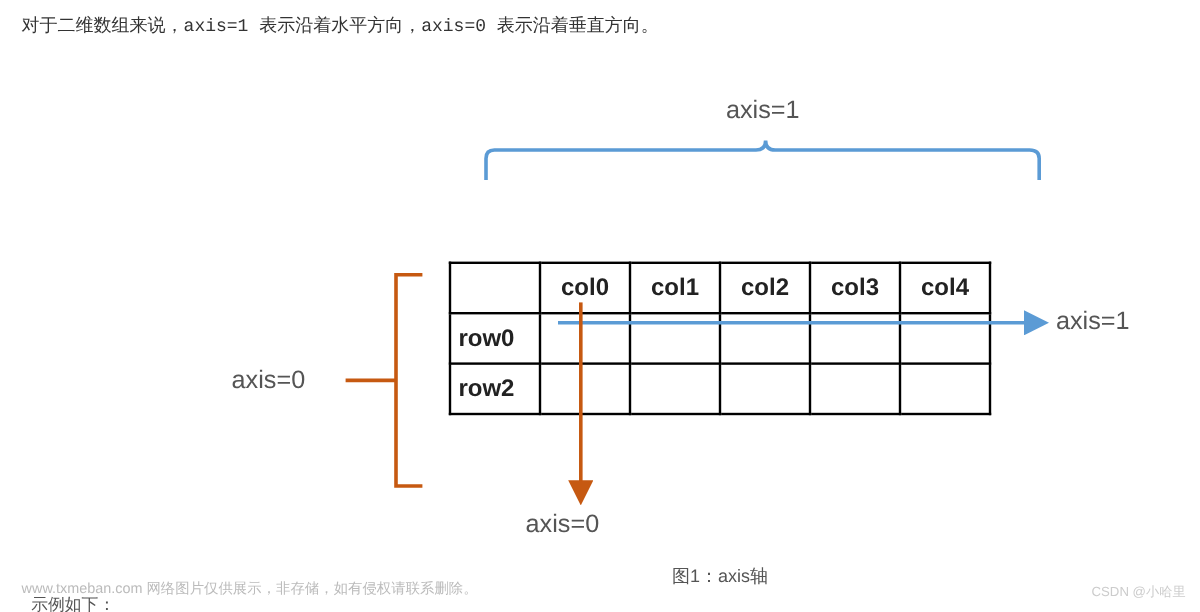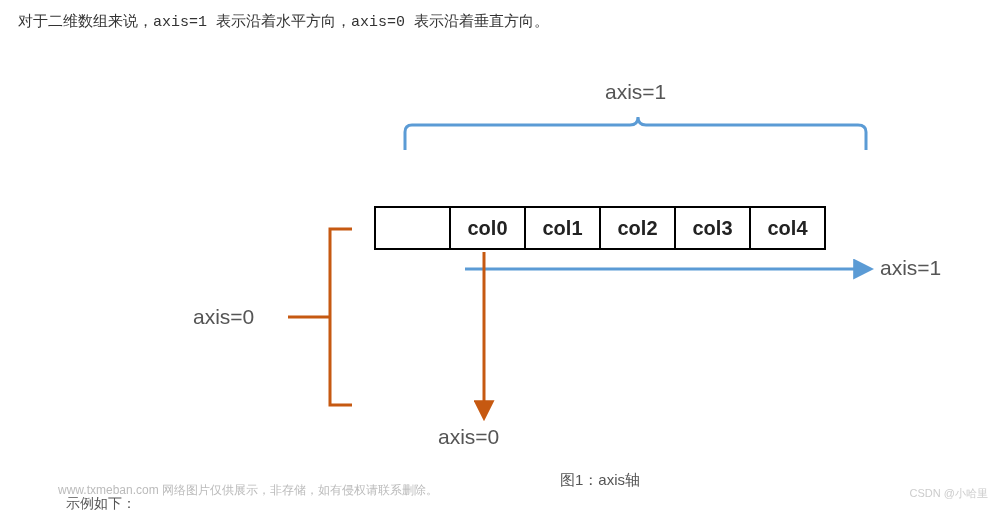--- a/index.html
+++ b/index.html
@@ -28,20 +28,21 @@
     .axis-label {
       position: absolute;
       font-size: 21px;
       color: #555;
       font-family: Arial, sans-serif;
       white-space: nowrap;
     }
     .grid-table {
       position: absolute;
       border-collapse: collapse;
+      margin-top: 12px;
     }
     .grid-table td {
       border: 2px solid #000;
       width: 75px;
       height: 42px;
       text-align: center;
       font-size: 20px;
       font-weight: bold;
       color: #222;
       font-family: Arial, sans-serif;
@@ -52,21 +53,20 @@
       position: absolute;
       font-size: 15px;
       color: #555;
       white-space: nowrap;
     }
     .footer-note {
       position: absolute;
       font-size: 12px;
       color: #bbb;
       white-space: nowrap;
-      margin-left: 40px;
     }
     .watermark {
       position: absolute;
       font-size: 11px;
       color: #ccc;
       white-space: nowrap;
       margin-left: 44px;
     }
   </style>
 </head>
@@ -86,20 +86,36 @@
 
   <table class="grid-table" style="left:374px; top:206px;">
     <tbody>
         <tr>
       <td></td>
       <td>col0</td>
       <td>col1</td>
       <td>col2</td>
       <td>col3</td>
       <td>col4</td>
+    </tr>
+    <tr>
+      <td class="row-header">row0</td>
+      <td></td>
+      <td></td>
+      <td></td>
+      <td></td>
+      <td></td>
+    </tr>
+    <tr>
+      <td class="row-header">row2</td>
+      <td></td>
+      <td></td>
+      <td></td>
+      <td></td>
+      <td></td>
     </tr>
   </tbody>
     </table>
 
   <svg width="1000" height="510" style="position:absolute;left:0;top:0;">
     <defs>
       <marker id="arrow-blue" viewBox="0 0 10 10" refX="8" refY="5" markerWidth="7" markerHeight="7" orient="auto">
         <path d="M0,0 L10,5 L0,10 z" fill="#5B9BD5"></path>
       </marker>
       <marker id="arrow-orange" viewBox="0 0 10 10" refX="8" refY="5" markerWidth="7" markerHeight="7" orient="auto">

